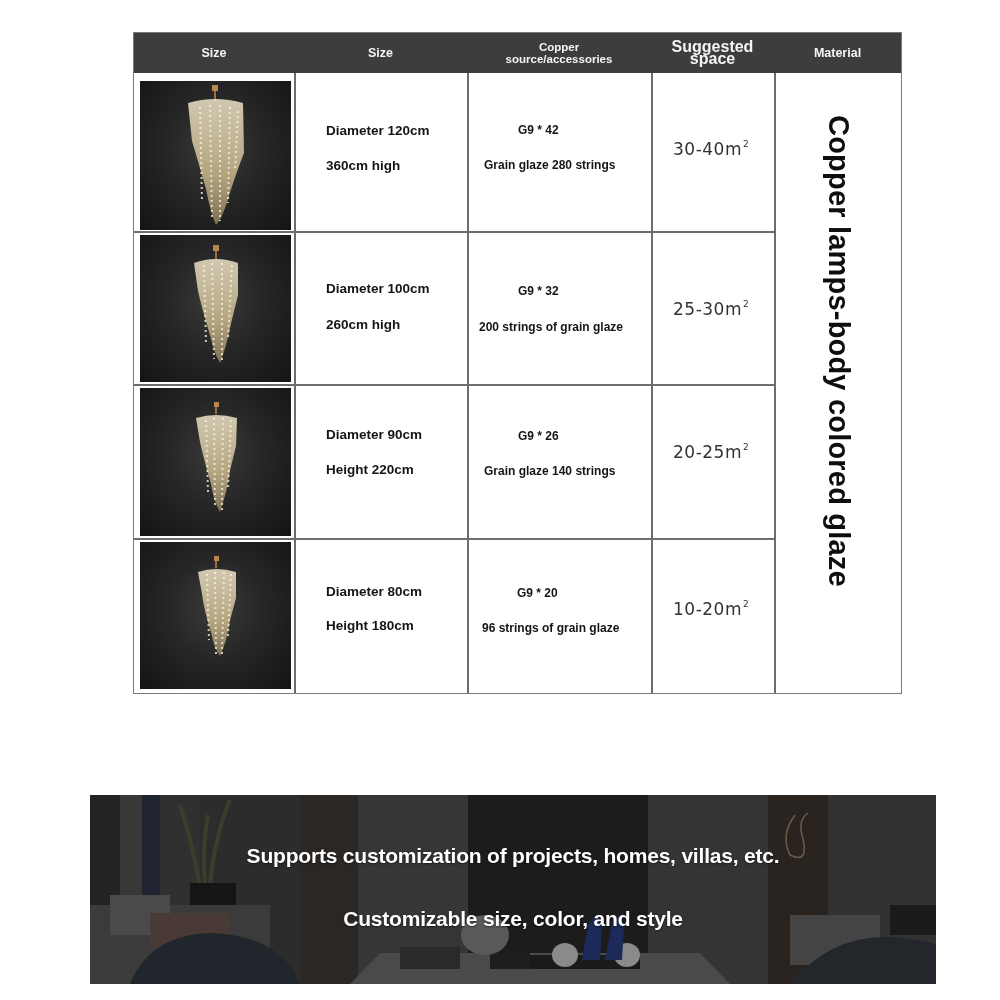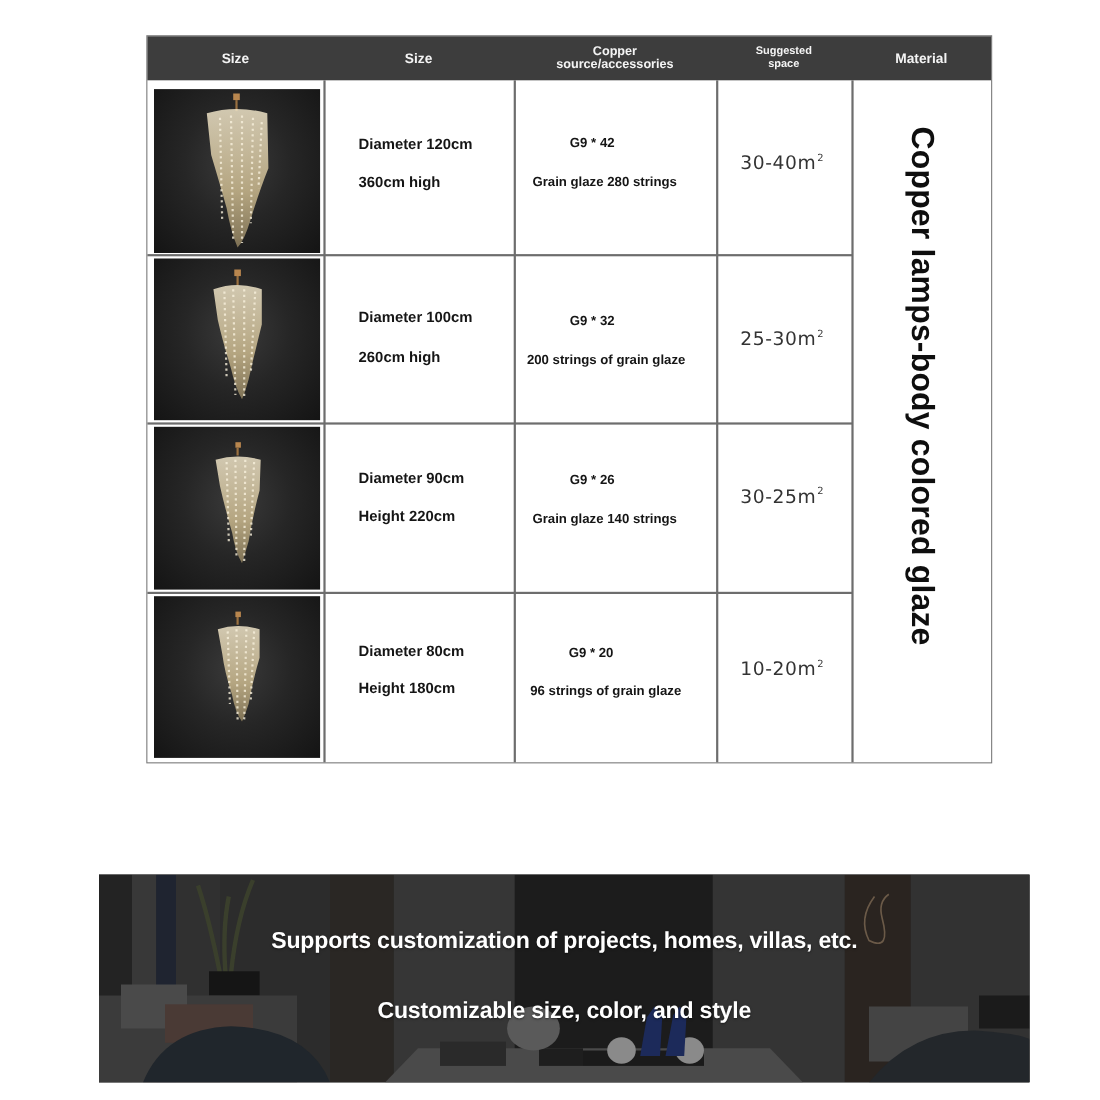--- a/index.html
+++ b/index.html
@@ -63,21 +63,21 @@
 
 <div class="spec-table">
 
   <div class="thead">
     <div class="th" style="left:0;width:160px;">Size</div>
     <div class="th" style="left:160px;width:173px;">Size</div>
     <div class="th small" style="left:333px;width:184px;flex-direction:column;">
       <span>Copper</span>
       <span>source/accessories</span>
     </div>
-    <div class="th small" style="left:517px;width:123px;flex-direction:column;font-size:10px;">
+    <div class="th small" style="left:517px;width:123px;flex-direction:column;font-size:16px;">
       <span>Suggested</span>
       <span>space</span>
     </div>
     <div class="th" style="left:640px;width:127px;">Material</div>
   </div>
 
   <div class="vline" style="left:160px;height:620px;"></div>
   <div class="vline" style="left:333px;height:620px;"></div>
   <div class="vline" style="left:517px;height:620px;"></div>
   <div class="vline" style="left:640px;height:620px;"></div>
@@ -145,21 +145,21 @@
         <rect x="74" y="14" width="5" height="5" fill="#b8864e"></rect>
         <line x1="76" y1="19" x2="76" y2="26" stroke="#9a7040" stroke-width="2"></line>
         <path d="M56 30 Q76 24 97 30 L96 58 Q90 80 86 104 Q82 118 80 124 Q74 114 71 96 Q64 72 60 54 Z" fill="url(#cg3)" opacity="0.85"></path>
         <path d="M66 32 L68 104 M74 30 L75 120 M83 30 L82 122 M91 32 L88 100" stroke="#f8f0dc" stroke-width="2" stroke-dasharray="2 3" fill="none" opacity="0.8"></path>
       </svg>
     </div>
     <div class="size-text" style="left:192px;top:42px;text-align:right;">Diameter 90cm</div>
     <div class="size-text" style="left:192px;top:77px;">Height 220cm</div>
     <div class="light-text" style="left:384px;top:44px;">G9 * 26</div>
     <div class="light-text" style="left:350px;top:79px;">Grain glaze 140 strings</div>
-    <div class="space-text" style="left:539px;top:57px;"><span>30-25m</span><sup>2</sup></div>
+    <div class="space-text" style="left:539px;top:57px;"><span>20-25m</span><sup>2</sup></div>
   </div>
 
   <div class="row" style="top:506px;height:154px;">
     <div class="photo" style="left:6px;top:3px;width:151px;height:147px;">
       <svg viewBox="0 0 151 147">
         <defs>
           <linearGradient id="cg4" x1="0" y1="0" x2="0" y2="1">
             <stop offset="0" stop-color="#efe4c8"></stop>
               <stop offset="0.6" stop-color="#cbb98e"></stop>
               <stop offset="1" stop-color="#8e7f5e"></stop>

